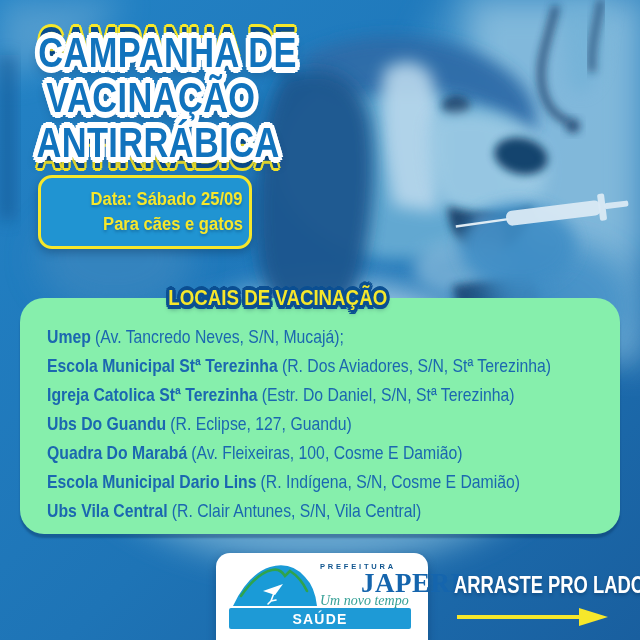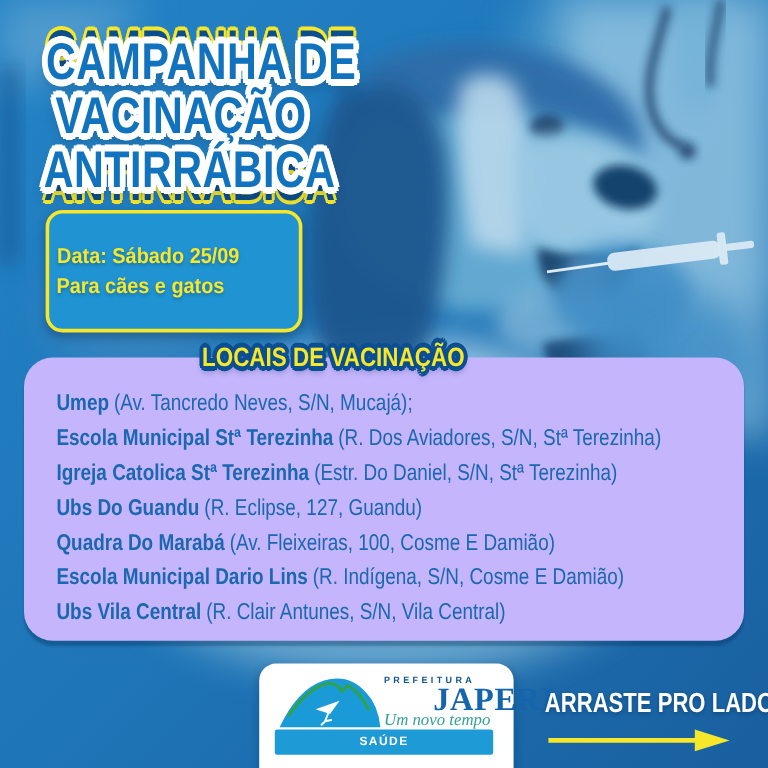--- a/index.html
+++ b/index.html
@@ -36,24 +36,24 @@
     text-shadow:
       3px 0 0 var(--accent-yellow,#f6e72b),2.1px 2.1px 0 var(--accent-yellow,#f6e72b),
       0 3px 0 var(--accent-yellow,#f6e72b),-2.1px 2.1px 0 var(--accent-yellow,#f6e72b),
       -3px 0 0 var(--accent-yellow,#f6e72b),-2.1px -2.1px 0 var(--accent-yellow,#f6e72b),
       0 -3px 0 var(--accent-yellow,#f6e72b),2.1px -2.1px 0 var(--accent-yellow,#f6e72b);
   }
   .ghost-top{top:-11px;}
   .ghost-bottom{top:101px;}
   
   .info-box{
-    position:absolute;left:38px;top:175px;width:214px;height:102px;z-index:3;
+    position:absolute;left:38px;top:175px;width:214px;height:74px;z-index:3;
     background:var(--info-fill,#2094d2);
     border:3px solid var(--accent-yellow,#f6e72b);border-radius:14px;
-    display:flex;flex-direction:column;justify-content:center;align-items:flex-start;
+    display:flex;flex-direction:column;justify-content:center;align-items:flex-end;
     box-shadow:0 4px 8px rgba(6,40,80,.35);
   }
   .info-line{
     color:var(--accent-yellow,#f6e72b);font-weight:bold;font-size:18px;line-height:25px;
     white-space:nowrap;text-shadow:0 2px 3px rgba(0,50,90,.35);
   }
   .info-line>span{display:inline-block;transform:scaleX(.92);transform-origin:center;}
   
   .locations-heading{
     position:absolute;left:0;top:285px;width:556px;text-align:center;z-index:4;
@@ -65,21 +65,21 @@
       -4px 0 0 var(--heading-outline,#0b4f92),-3.5px -2px 0 var(--heading-outline,#0b4f92),
       -2px -3.5px 0 var(--heading-outline,#0b4f92),0 -4px 0 var(--heading-outline,#0b4f92),
       2px -3.5px 0 var(--heading-outline,#0b4f92),3.5px -2px 0 var(--heading-outline,#0b4f92),
       2px 0 0 var(--heading-outline,#0b4f92),0 2px 0 var(--heading-outline,#0b4f92),
       -2px 0 0 var(--heading-outline,#0b4f92),0 -2px 0 var(--heading-outline,#0b4f92),
       0 4px 6px rgba(0,30,60,.5);
   }
   .locations-heading>span{display:inline-block;transform:scaleX(.85);transform-origin:center;}
   .locations-card{
     position:absolute;left:20px;top:298px;width:600px;height:236px;z-index:3;
-    background:#c4b5fd;border-radius:24px;padding:24px 18px 0 27px;
+    background:#86efac;border-radius:24px;padding:24px 18px 0 27px;
     box-shadow:0 4px 2px rgba(7,45,85,.35);
   }
   .loc-line{font-size:19px;line-height:29px;color:var(--list-blue,#1b67b0);white-space:nowrap;}
   .loc-line>span{display:inline-block;transform:scaleX(.83);transform-origin:left center;}
   .loc-name{font-weight:bold;}
   .loc-addr{font-weight:normal;margin-left:5px;}
   
   .footer-card{
     position:absolute;left:216px;top:553px;width:212px;height:100px;z-index:3;
     background:#fff;border-radius:14px;box-shadow:0 3px 8px rgba(6,40,80,.35);
@@ -88,21 +88,21 @@
   .logo-text{position:absolute;left:104px;top:9px;width:104px;}
   .prefeitura-label{font-size:7.5px;font-weight:bold;letter-spacing:2.8px;color:#10558f;}
   .city-name{font-family:"Liberation Serif","DejaVu Serif",serif;font-weight:bold;
     font-size:27px;line-height:25px;color:var(--japeri-blue,#1565ad);letter-spacing:.5px;margin-left:41px;}
   .slogan{font-family:"Liberation Serif","DejaVu Serif",serif;font-style:italic;
     font-size:14px;line-height:13px;color:var(--slogan-teal,#35a096);margin-top:-2px;}
   .saude-bar{
     position:absolute;left:13px;top:55px;width:182px;height:21px;border-radius:2px;
     background:var(--saude-blue,#1e9ad6);display:flex;align-items:center;justify-content:center;
   }
-  .saude-label{color:#fff;font-weight:bold;font-size:10px;letter-spacing:1.2px;}
+  .saude-label{color:#fff;font-weight:bold;font-size:14px;letter-spacing:1.2px;}
   
   .swipe-cue{position:absolute;left:454px;top:572px;width:170px;z-index:3;}
   .swipe-label{color:#fff;font-weight:bold;font-size:23px;white-space:nowrap;
     text-shadow:0 2px 4px rgba(0,40,80,.4);}
   .swipe-label>span{display:inline-block;transform:scaleX(.8);transform-origin:left center;}
   .swipe-arrow{display:block;margin-top:7px;}
 </style>
 </head>
 <body>
 

